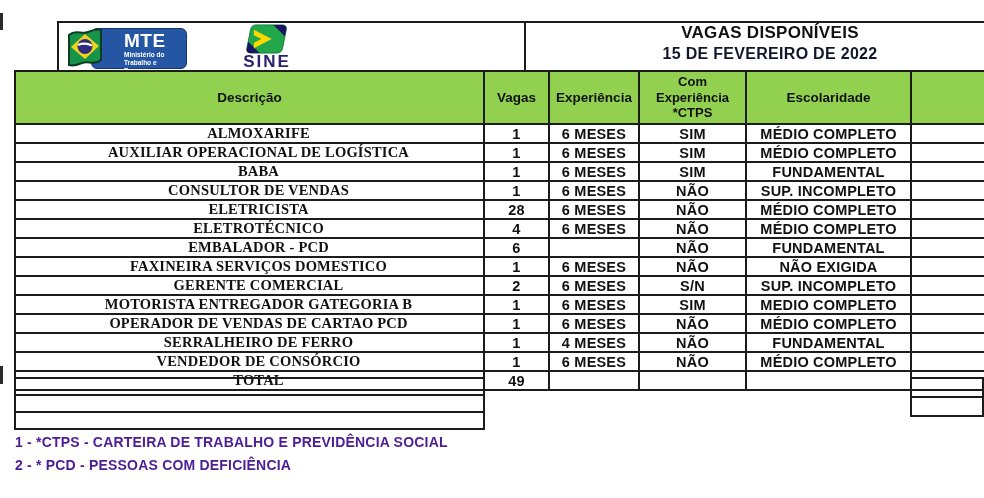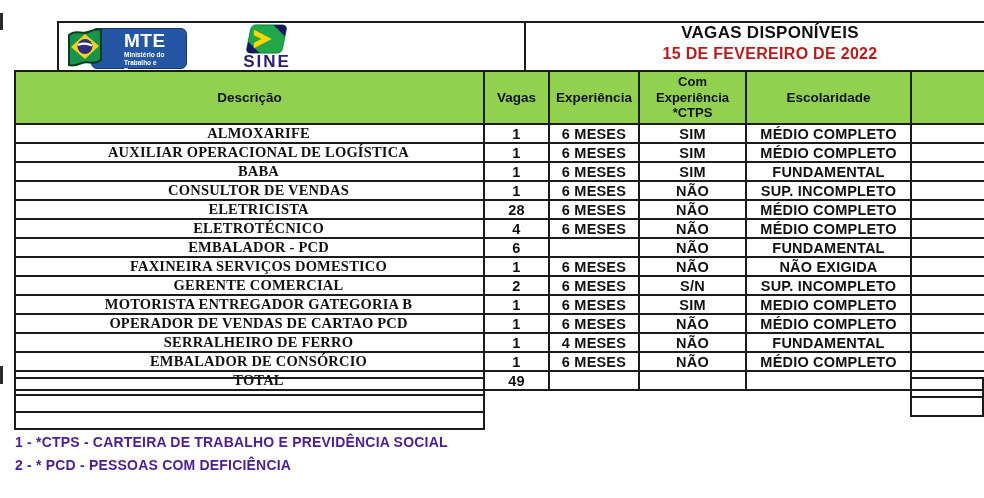--- a/index.html
+++ b/index.html
@@ -21,21 +21,21 @@
     background: #fff;
     position: relative;
   }
   .title-cell {
     width: 492px; height: 51px;
     border: 2px solid #1c1c1c; margin-left: -2px;
     background: #fff;
     display: flex; flex-direction: column; justify-content: flex-start; align-items: center;
   }
   .title-line { font-size: 17px; font-weight: bold; color: #111; letter-spacing: .3px; }
-  .date-line  { font-size: 16px; font-weight: bold; color: #b91c1c; letter-spacing: .3px; margin-top: 2px; }
+  .date-line  { font-size: 16px; font-weight: bold; color: #0f172a; letter-spacing: .3px; margin-top: 2px; }
 
   
   .mte { position: absolute; left: 6px; top: 2px; width: 122px; height: 46px; }
   .mte-box {
     position: absolute; left: 26px; top: 3px; width: 96px; height: 41px;
     background: #2456a4; border-radius: 6px; border: 1px solid #16356b;
     padding: 2px 3px 2px 32px;
     color: #fff;
   }
   .mte-acronym { font-size: 19px; font-weight: bold; line-height: 1; letter-spacing: .5px; }
@@ -229,21 +229,21 @@
       </tr>
       <tr>
         <td class="desc">SERRALHEIRO DE FERRO</td>
         <td>1</td>
         <td>4 MESES</td>
         <td>NÃO</td>
         <td>FUNDAMENTAL</td>
         <td></td>
       </tr>
       <tr>
-        <td class="desc">EMBALADOR DE CONSÓRCIO</td>
+        <td class="desc">VENDEDOR DE CONSÓRCIO</td>
         <td>1</td>
         <td>6 MESES</td>
         <td>NÃO</td>
         <td>MÉDIO COMPLETO</td>
         <td></td>
       </tr>
       <tr>
         <td class="desc">TOTAL</td>
         <td>49</td>
         <td></td>

